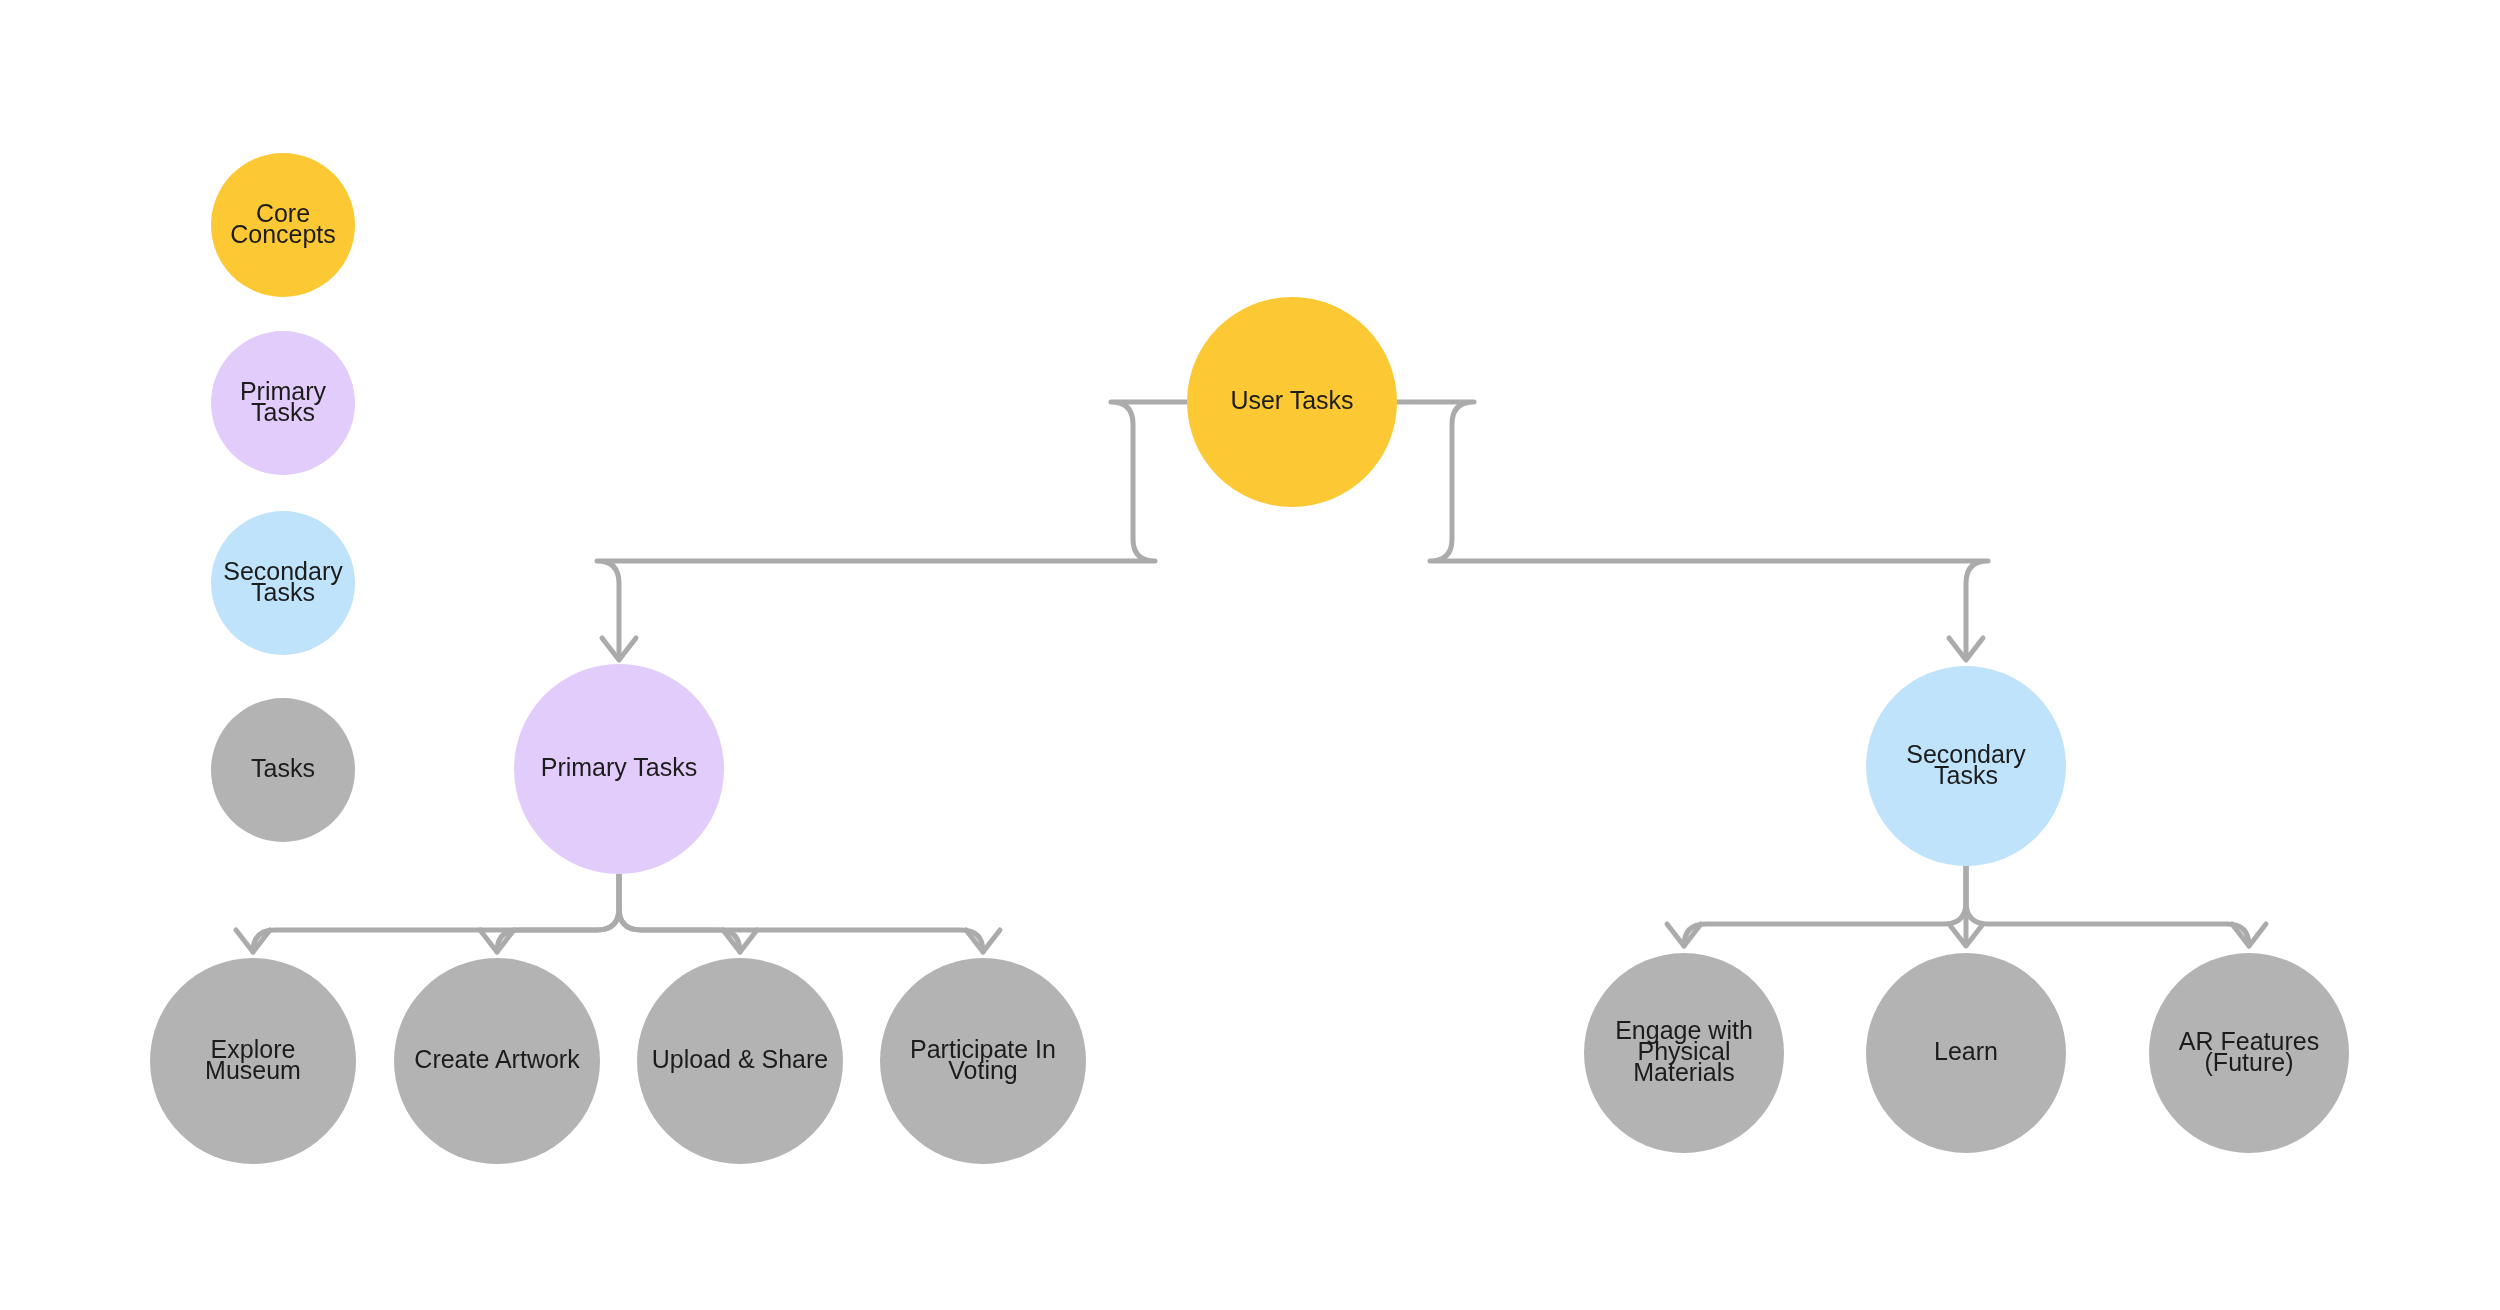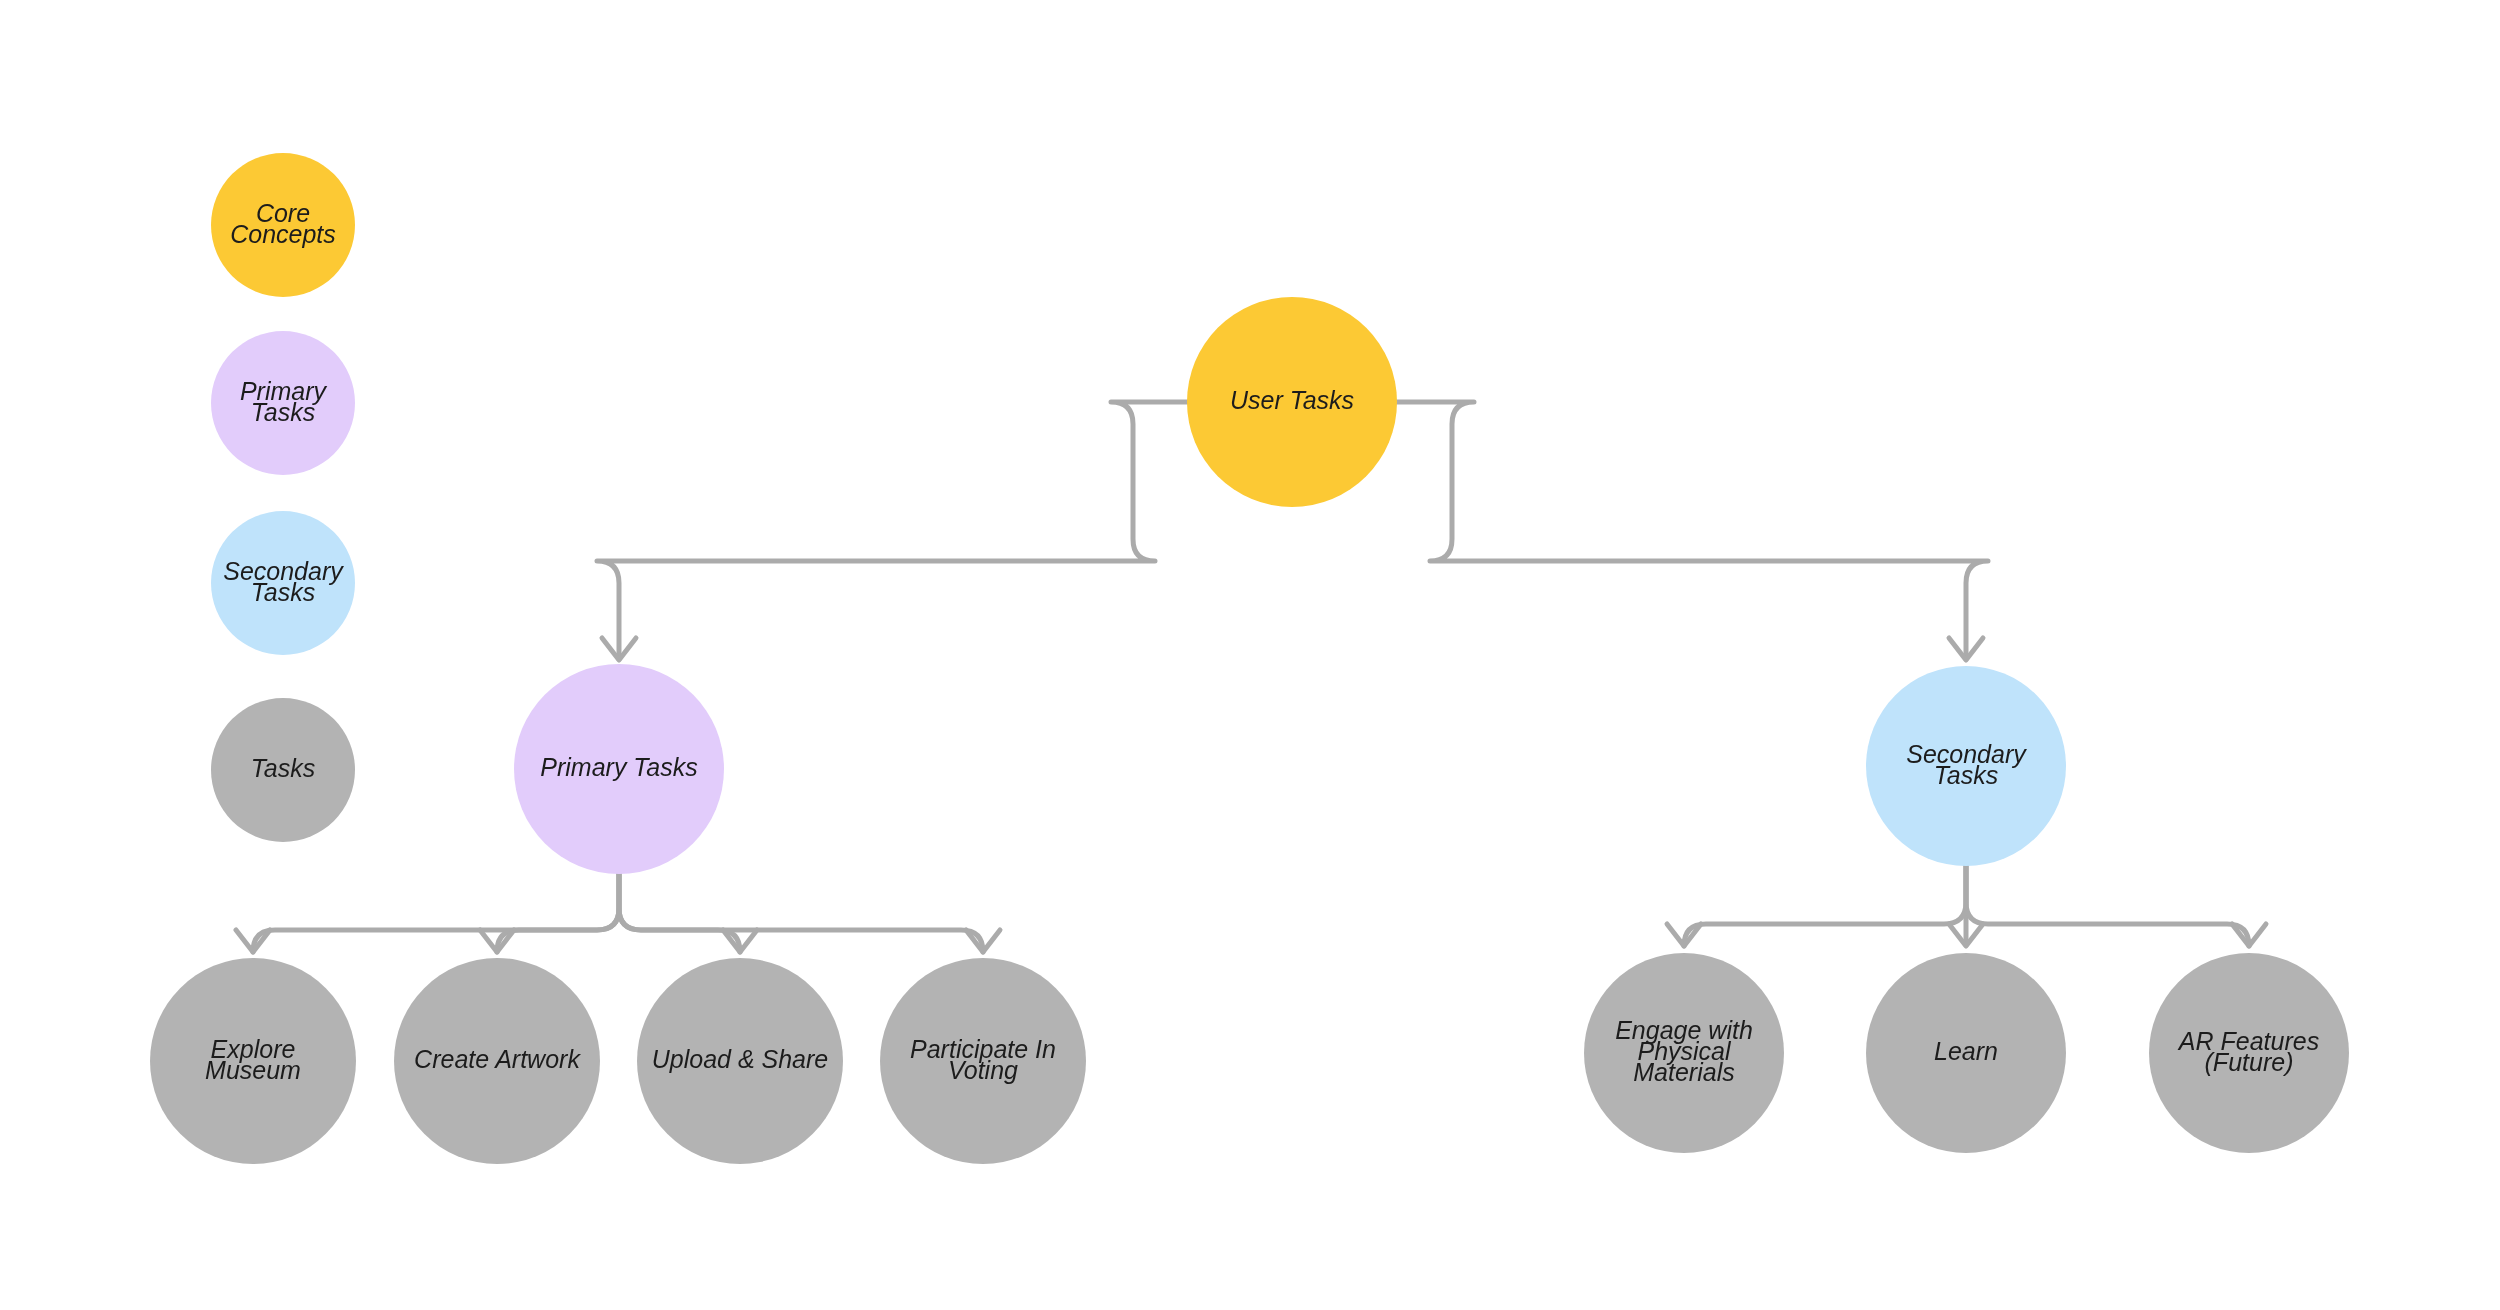--- a/index.html
+++ b/index.html
@@ -13,21 +13,20 @@
     height: 1310px;
     overflow: hidden;
     font-family: "Liberation Sans", sans-serif;
     -webkit-font-smoothing: antialiased;
   }
   #canvas-root {
     position: relative;
     width: 2500px;
     height: 1310px;
     background: #ffffff;
-    font-style: italic;
   }
   #diagram-svg {
     position: absolute;
     inset: 0;
     width: 2500px;
     height: 1310px;
     display: block;
   }
   .node-circle {
     stroke: none;

